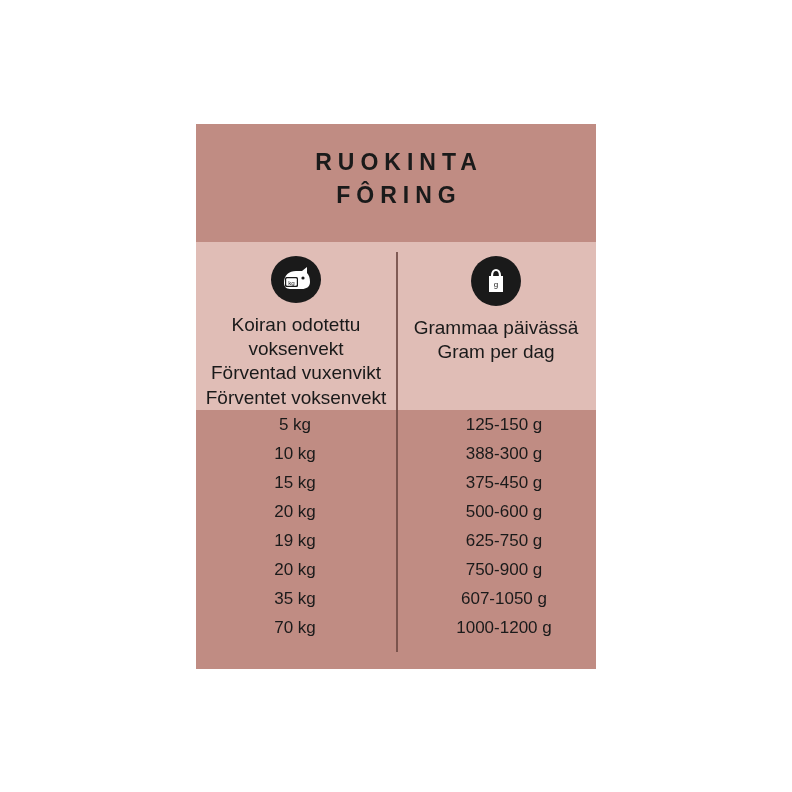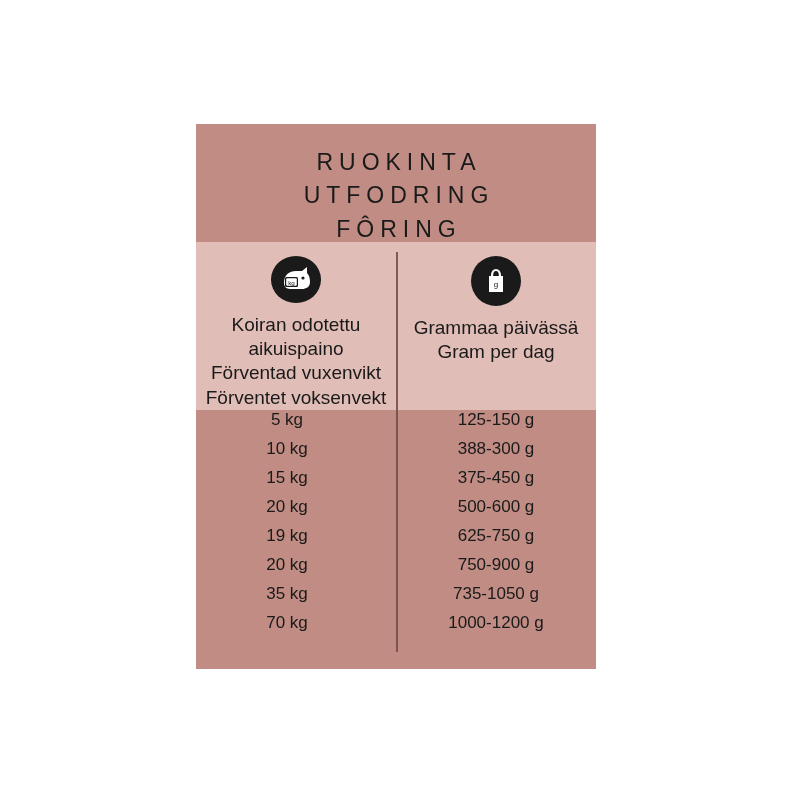--- a/index.html
+++ b/index.html
@@ -26,21 +26,21 @@
     background: #c08c83;
     overflow: hidden;
   }
   .title-block {
     padding-top: 22px;
     text-align: center;
     color: #1a1a1a;
   }
   .title-line {
     font-size: 23px;
-    font-weight: normal;
+    font-weight: bold;
     letter-spacing: 6px;
     line-height: 1.45;
     text-indent: 6px;
   }
   .header-band {
     position: absolute;
     left: 0;
     top: 118px;
     width: 400px;
     height: 168px;
@@ -91,61 +91,62 @@
     position: absolute;
     left: 0;
     top: 286px;
     width: 400px;
     height: 259px;
   }
   .row {
     display: flex;
     width: 100%;
     height: 29px;
+    align-items: center;
+    margin-left: 8px;
   }
   .cell {
     width: 200px;
     text-align: center;
     color: #1a1a1a;
     font-size: 17px;
     box-sizing: border-box;
   }
   .cell.left { padding-right: 18px; }
   .cell.right { }
 </style>
 </head>
 <body>
 
 <div id="page">
 
   <div class="panel">
 
     <div class="title-block">
       <div class="title-line">RUOKINTA</div>
-      <div class="title-line">UTFODRING</div>
       <div class="title-line">FÔRING</div>
     </div>
 
     <div class="header-band">
       <div class="header-cols">
         <div class="divider"></div>
 
         <div class="col">
           <div class="icon-circle">
             <svg width="40" height="40" viewBox="0 0 40 40" aria-hidden="true">
               <path d="M8 24 C8 16 13 12 20 12 L26 12 L31 8 L31 14 C33 16 34 19 34 23 C34 28 30 30 26 30 L14 30 C10 30 8 27 8 24 Z" fill="#ffffff"></path>
               <circle cx="27" cy="19" r="1.6" fill="#1a1a1a"></circle>
               <rect x="9" y="18" width="13" height="10" rx="1.5" fill="#1a1a1a"></rect>
               <rect x="10.2" y="19.2" width="10.6" height="7.6" rx="1" fill="#ffffff"></rect>
               <text x="15.5" y="25.6" font-family="'Liberation Sans', sans-serif" font-size="6.2" fill="#1a1a1a" text-anchor="middle">kg</text>
             </svg>
           </div>
           <div class="col-labels">
             <div>Koiran odotettu</div>
-            <div>aikuispaino</div>
+            <div>voksenvekt</div>
             <div>Förventad vuxenvikt</div>
             <div>Förventet voksenvekt</div>
           </div>
         </div>
 
         <div class="col">
           <div class="icon-circle">
             <svg width="40" height="40" viewBox="0 0 40 40" aria-hidden="true">
               <path d="M13 15 L27 15 L27 31 L13 31 Z" fill="#ffffff"></path>
               <path d="M16 15 C16 11 18 9 20 9 C22 9 24 11 24 15" fill="none" stroke="#ffffff" stroke-width="2.2"></path>
@@ -180,21 +181,21 @@
       <div class="row">
         <div class="cell left">19 kg</div>
         <div class="cell right">625-750 g</div>
       </div>
       <div class="row">
         <div class="cell left">20 kg</div>
         <div class="cell right">750-900 g</div>
       </div>
       <div class="row">
         <div class="cell left">35 kg</div>
-        <div class="cell right">735-1050 g</div>
+        <div class="cell right">607-1050 g</div>
       </div>
       <div class="row">
         <div class="cell left">70 kg</div>
         <div class="cell right">1000-1200 g</div>
       </div>
     </div>
 
   </div>
 </div>
 

